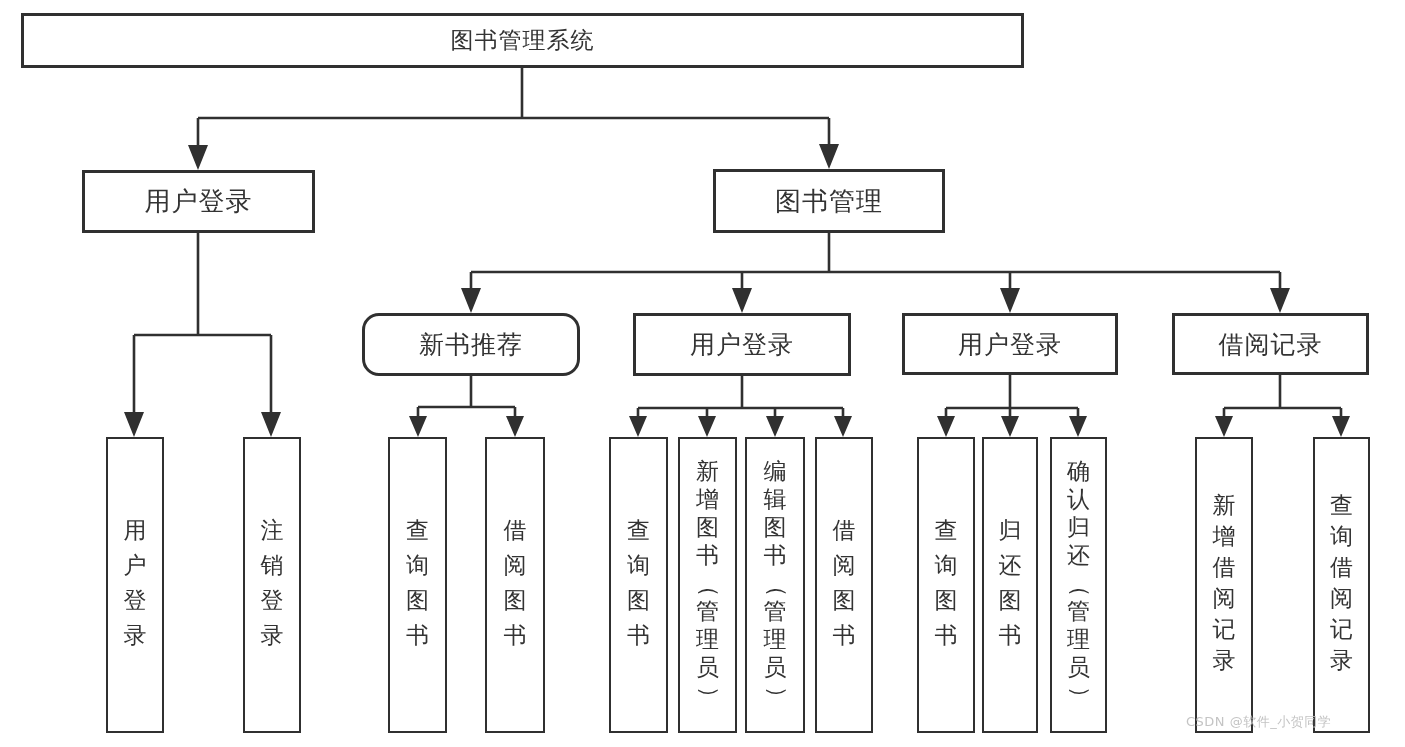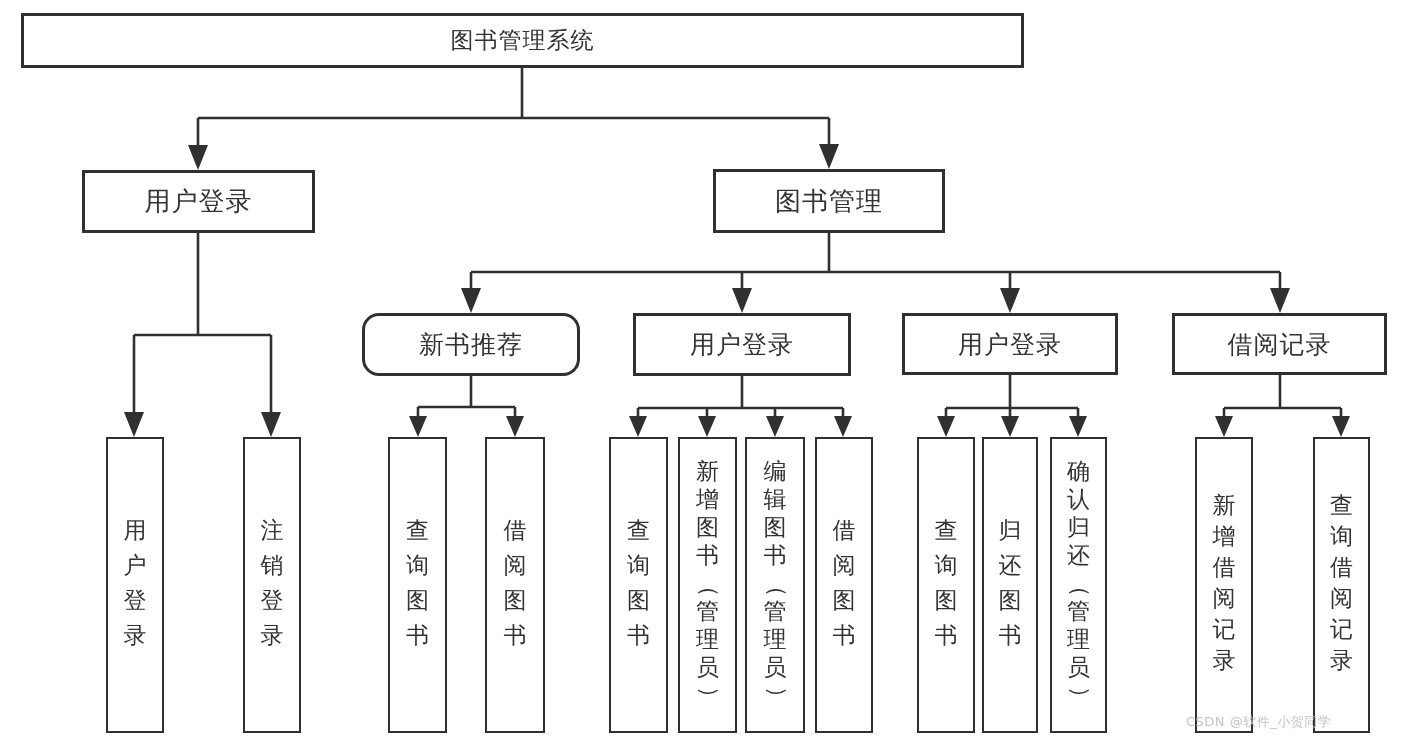--- a/index.html
+++ b/index.html
@@ -106,21 +106,21 @@
 
   <div class="node" style="left:362px;top:313px;width:218px;height:63px;border-radius:17px;">
     <span class="hlabel">新书推荐</span>
   </div>
   <div class="node" style="left:633px;top:313px;width:218px;height:63px;">
     <span class="hlabel">用户登录</span>
   </div>
   <div class="node" style="left:902px;top:313px;width:216px;height:62px;">
     <span class="hlabel">用户登录</span>
   </div>
-  <div class="node" style="left:1172px;top:313px;width:215px;height:62px;">
+  <div class="node" style="left:1172px;top:313px;width:197px;height:62px;">
     <span class="hlabel">借阅记录</span>
   </div>
 
   <div class="node leaf" style="left:106px;top:437px;width:58px;height:296px;">
     <div class="vtext" style="gap: 12px;">
         <span>用</span>
         <span>户</span>
         <span>登</span>
         <span>录</span>
       </div>

